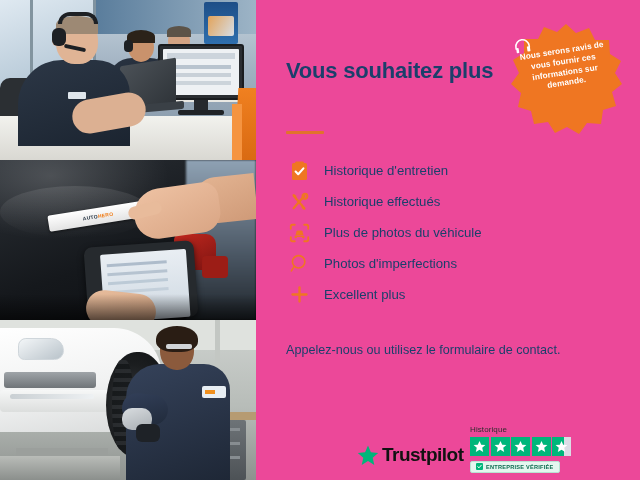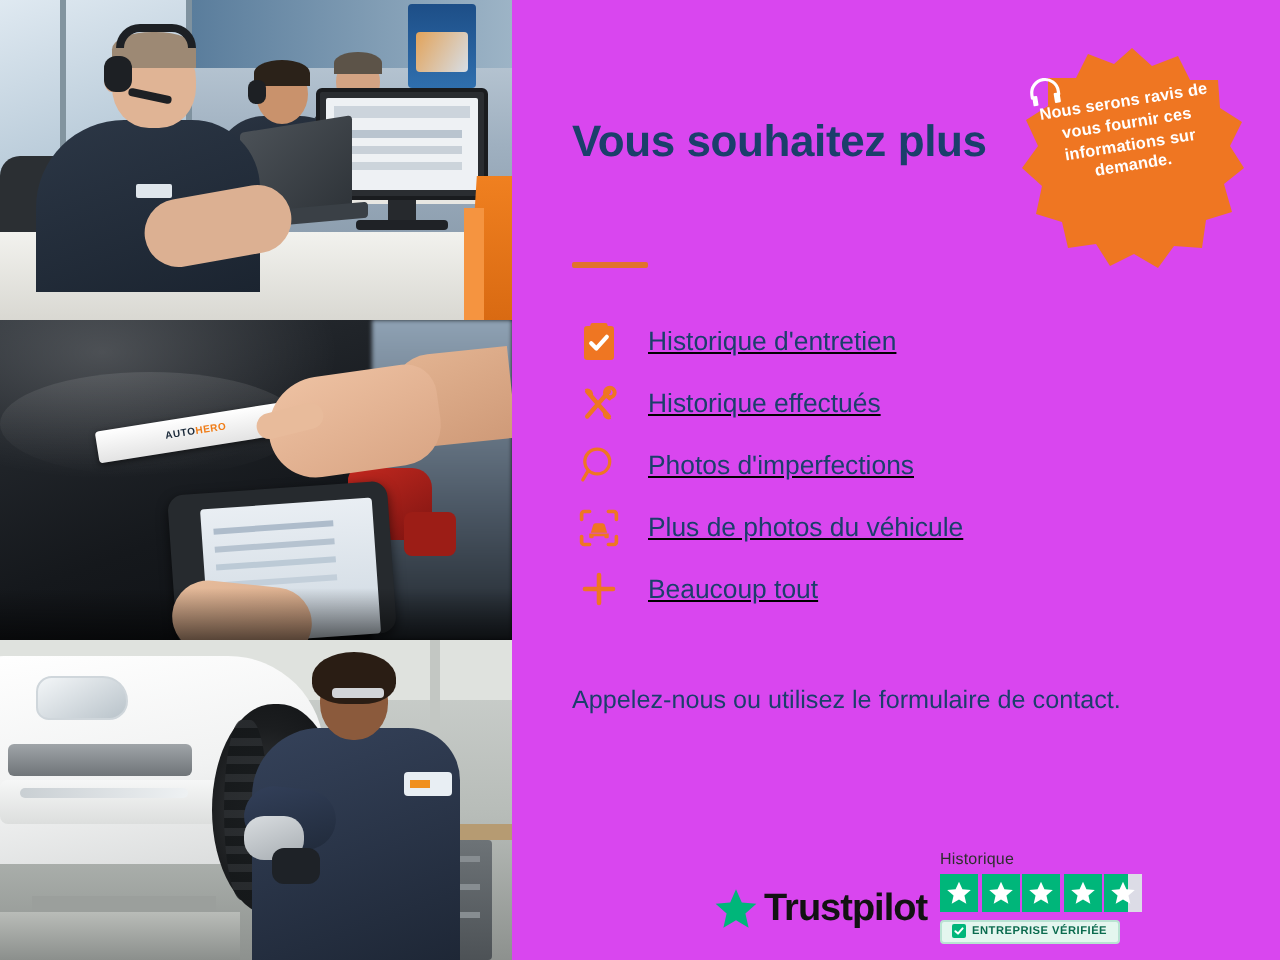--- a/index.html
+++ b/index.html
@@ -142,21 +142,21 @@
   .p3 .mecharm { position:absolute; right:88px; top:74px; width:46px; height:30px; background:linear-gradient(160deg,#33405a,#202a3a); border-radius:16px; transform:rotate(6deg); }
   .p3 .glove { position:absolute; right:104px; top:88px; width:30px; height:22px; background:linear-gradient(160deg,#d9dde0,#a7adb2); border-radius:10px; }
   .p3 .glove2 { position:absolute; right:96px; top:104px; width:24px; height:18px; background:#1e2227; border-radius:6px; }
   .p3 .spec { position:absolute; right:64px; top:24px; width:26px; height:5px; background:rgba(240,245,250,.85); border-radius:2px; }
 
   
   .content {
     position: relative;
     flex: 1 1 auto;
     padding: 0 18px 0 30px;
-    background: #d946ef;
+    background: #ec4899;
   }
 
   .headline {
     position:absolute; left:30px; top:58px; width:228px;
     font-size: 22px; line-height: 1.22; font-weight: 700;
     color: #1b3f6b; letter-spacing: -0.2px;
   }
   .rule {
     position:absolute; left:30px; top:131px;
     width: 38px; height: 3px; background: #e2722c; border-radius:1px;
@@ -176,21 +176,21 @@
     padding-top:16px;
     transform: rotate(-9deg);
   }
   .badge .hs { width:20px; height:20px; margin-bottom:2px; }
   .badge .btxt {
     font-size: 8.2px; font-weight: 700; line-height: 1.32;
     text-align: center; width: 92px; letter-spacing: .1px;
   }
 
   
-  .features { position:absolute; left:30px; top:155px; width:260px;text-decoration:underline; }
+  .features { position:absolute; left:30px; top:155px; width:260px; }
   .feat {
     display:flex; align-items:center; height:31px;
   }
   .feat .ic {
     width: 26px; height: 24px; flex:0 0 26px;
     display:flex; align-items:center; justify-content:center;
     margin-right: 12px;
   }
   .feat .ic svg { display:block; }
   .feat .ftx {
@@ -198,21 +198,21 @@
     white-space: nowrap;
   }
 
   
   .contact {
     position:absolute; left:30px; top:322px; width:330px;
     font-size: 12.6px; line-height: 1.52; color: #1b3f6b;
   }
   .tp-logo {
     position:absolute; left:357px; bottom:14px;
-    display:flex; align-items:flex-start; gap:3px;
+    display:flex; align-items:flex-end; gap:3px;
   }
   .tp-logo .tpname { font-size:19px; font-weight:700; color:#121212; letter-spacing:-.5px; }
   .tp-right { position:absolute; left:470px; bottom:6px; width:112px; }
   .tp-excellent { font-size:8px; color:#2e2e2e; margin-bottom:3px; letter-spacing:.1px; }
   .tp-stars { display:flex; gap:1.5px; }
   .tp-stars .st { width:19px; height:19px; background:#00b67a; display:flex; align-items:center; justify-content:center; }
   .tp-stars .st.partial { background: linear-gradient(90deg,#00b67a 0 62%, #dcdce6 62% 100%); }
   .tp-verified {
     margin-top:4px; display:inline-flex; align-items:center; gap:3px;
     background:#e4f6ef; border:1px solid #b9e3d3; border-radius:2px;
@@ -355,52 +355,52 @@
             <path d="M20 20.8 a3.4 3.4 0 0 1-4.6-4.6 z" fill="#ef7622"></path>
             <circle cx="19.1" cy="5.1" r="2.9" fill="none" stroke="#ef7622" stroke-width="2.4"></circle>
             <path d="M17.4 7 L19 8.6" stroke="#ef7622" stroke-width="2.4" stroke-linecap="round"></path>
           </svg>
         </span>
         <span class="ftx">Historique effectués</span>
       </div>
 
       <div class="feat">
         <span class="ic">
-          <svg width="19" height="19" viewBox="0 0 22 22" fill="none" stroke="#ef7622" stroke-width="1.9" stroke-linecap="round">
-            <circle cx="10" cy="9" r="7.2"></circle>
-            <path d="M4.6 14.6 L1.6 19.6"></path>
-          </svg>
-        </span>
-        <span class="ftx">Photos d'imperfections</span>
-      </div>
-
-      <div class="feat">
-        <span class="ic">
           <svg width="21" height="20" viewBox="0 0 24 23" fill="none">
             <g stroke="#ef7622" stroke-width="2.1" stroke-linecap="round">
               <path d="M2 6.6 V3.4 A1.4 1.4 0 0 1 3.4 2 H6.6"></path>
               <path d="M17.4 2 H20.6 A1.4 1.4 0 0 1 22 3.4 V6.6"></path>
               <path d="M22 16.4 V19.6 A1.4 1.4 0 0 1 20.6 21 H17.4"></path>
               <path d="M6.6 21 H3.4 A1.4 1.4 0 0 1 2 19.6 V16.4"></path>
             </g>
             <path d="M6.4 14.6 h11.2 v2.1 a.7.7 0 0 1-.7.7h-1.1a.7.7 0 0 1-.7-.7v-.5H8.9v.5a.7.7 0 0 1-.7.7H7.1a.7.7 0 0 1-.7-.7z" fill="#ef7622"></path>
             <path d="M7.3 14.2 L8.7 9.6 a1.3 1.3 0 0 1 1.2-.9 h4.2 a1.3 1.3 0 0 1 1.2.9 l1.4 4.6 z" fill="#ef7622"></path>
           </svg>
         </span>
         <span class="ftx">Plus de photos du véhicule</span>
       </div>
 
       <div class="feat">
         <span class="ic">
+          <svg width="19" height="19" viewBox="0 0 22 22" fill="none" stroke="#ef7622" stroke-width="1.9" stroke-linecap="round">
+            <circle cx="10" cy="9" r="7.2"></circle>
+            <path d="M4.6 14.6 L1.6 19.6"></path>
+          </svg>
+        </span>
+        <span class="ftx">Photos d'imperfections</span>
+      </div>
+
+      <div class="feat">
+        <span class="ic">
           <svg width="19" height="19" viewBox="0 0 20 20" stroke="#ef7622" stroke-width="2.4" stroke-linecap="round">
             <path d="M10 2.6 V17.4"></path>
             <path d="M2.6 10 H17.4"></path>
           </svg>
         </span>
-        <span class="ftx">Beaucoup tout</span>
+        <span class="ftx">Excellent plus</span>
       </div>
 
     </div>
 
     <p class="contact">
       <br>
       <span>Appelez-nous ou utilisez le formulaire de contact.</span>
     </p>
 
   </div>

